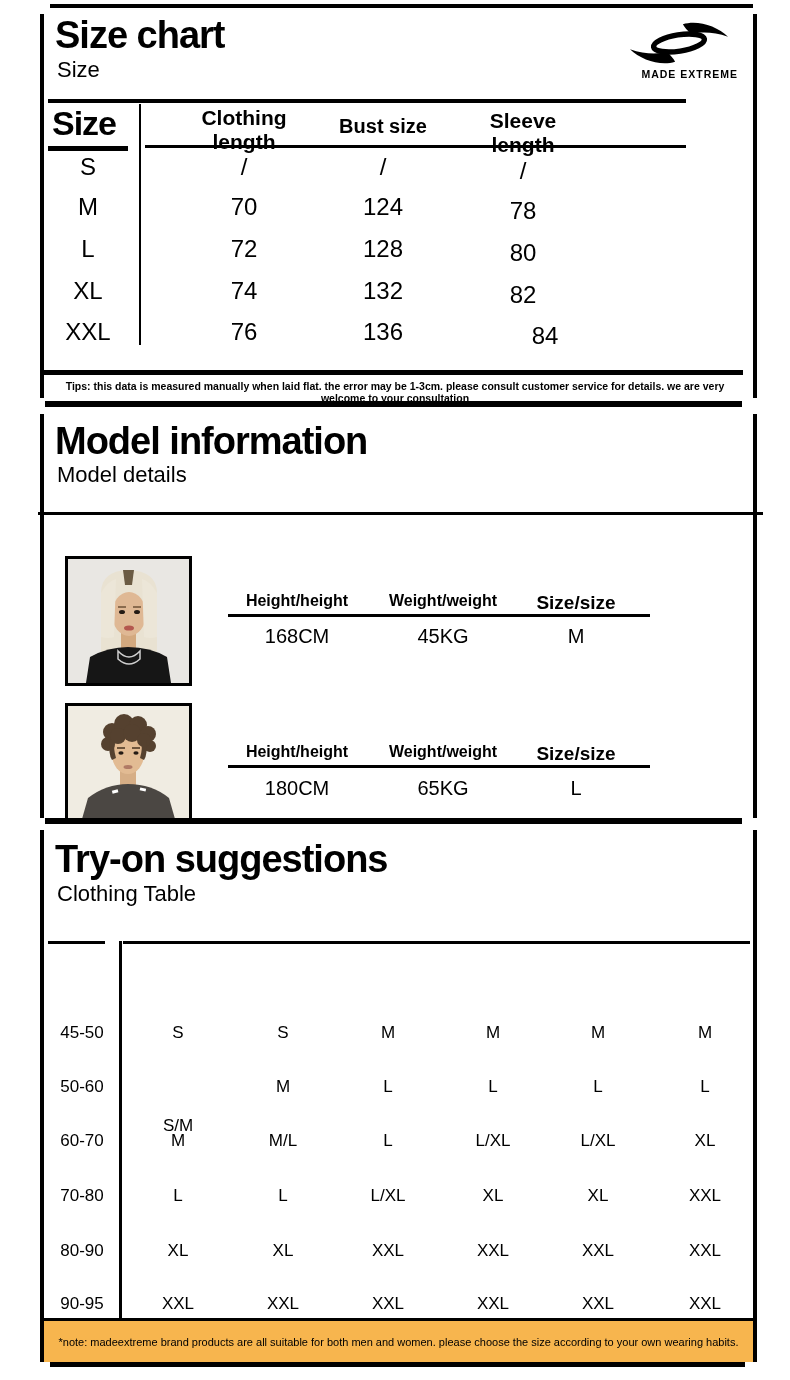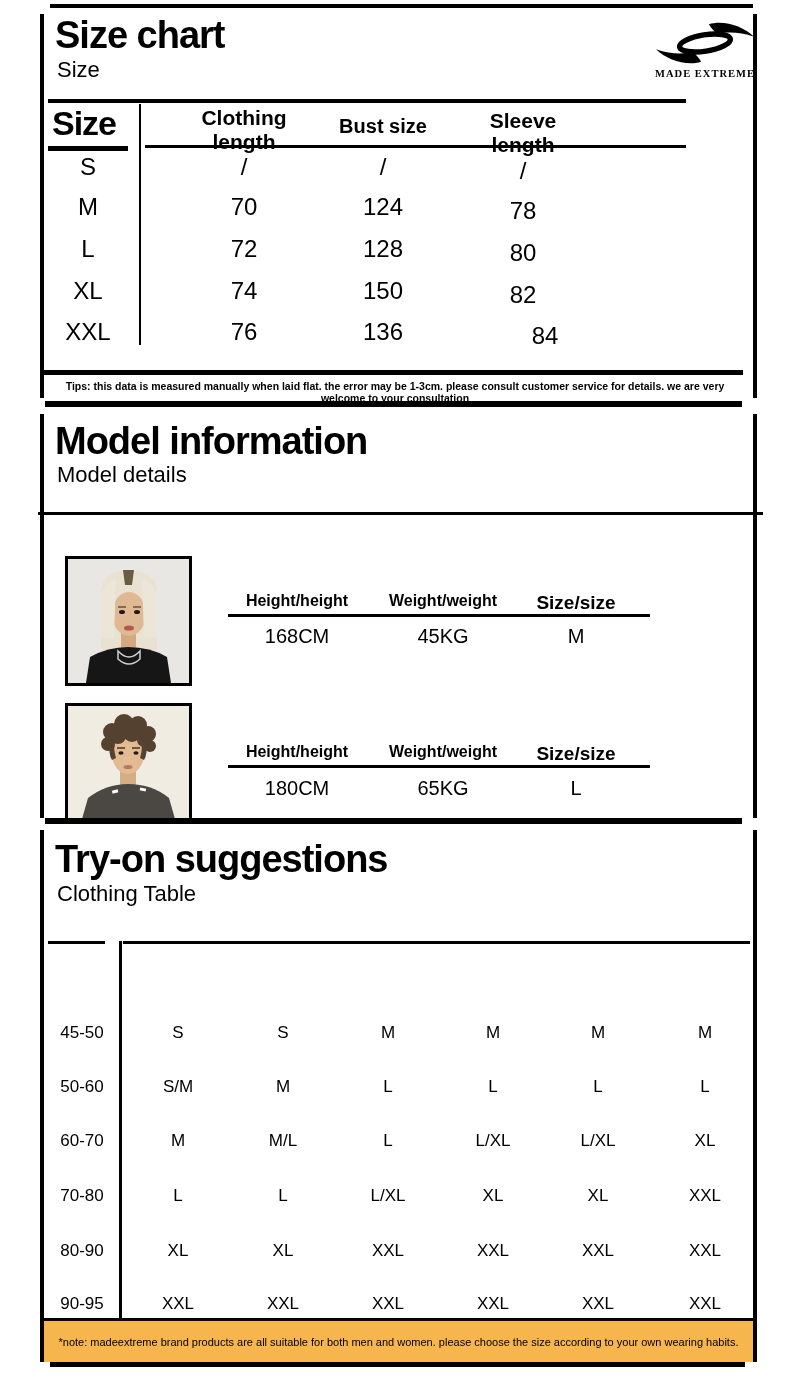--- a/index.html
+++ b/index.html
@@ -20,21 +20,21 @@
   .tips{position:absolute;left:48px;top:380px;width:694px;text-align:center;font-size:10.5px;font-weight:700;}
   
   .m-head{font-size:16px;font-weight:700;}
   .m-head.big{font-size:19px;}
   .m-val{font-size:20px;font-weight:400;}
   .photo{position:absolute;left:65px;width:121px;border:3px solid #000;background:#eee;}
   
   .f-txt{font-size:17px;font-weight:400;}
   .note-bar{position:absolute;left:44px;top:1318px;width:709px;height:41px;border-top:3px solid #000;display:flex;align-items:center;justify-content:center;}
   .note-bar span{font-size:11px;font-weight:400;text-align:center;}
-  .logo{position:absolute;left:646px;top:22px;width:118px;text-align:center;font-family:Liberation Serif, serif;}
+  .logo{position:absolute;left:620px;top:22px;width:118px;text-align:right;}
   .logo .brandtext{font-size:10.5px;font-weight:800;letter-spacing:1px;white-space:nowrap;}
 </style>
 </head>
 <body>
 
 <div class="page">
 
   <div class="hline" style="left:50px;top:4px;width:703px;height:4px;"></div>
   <div class="vline" style="left:40px;top:14px;width:4px;height:384px;"></div>
   <div class="vline" style="left:753px;top:14px;width:4px;height:384px;"></div>
@@ -77,21 +77,21 @@
   </div>
   <div class="row" style="top:235px;">
     <span class="cellspan st-size" style="left:88px;">L</span>
     <span class="cellspan st-val" style="left:244px;">72</span>
     <span class="cellspan st-val" style="left:383px;">128</span>
     <span class="cellspan st-val shift-down" style="left:523px;">80</span>
   </div>
   <div class="row" style="top:277px;">
     <span class="cellspan st-size" style="left:88px;">XL</span>
     <span class="cellspan st-val" style="left:244px;">74</span>
-    <span class="cellspan st-val" style="left:383px;">150</span>
+    <span class="cellspan st-val" style="left:383px;">132</span>
     <span class="cellspan st-val shift-down" style="left:523px;">82</span>
   </div>
   <div class="row" style="top:318px;">
     <span class="cellspan st-size" style="left:88px;">XXL</span>
     <span class="cellspan st-val" style="left:244px;">76</span>
     <span class="cellspan st-val" style="left:383px;">136</span>
     <span class="cellspan st-val shift-down" style="left:545px;">84</span>
   </div>
 
   <div class="hline" style="left:43px;top:370px;width:700px;height:5px;"></div>
@@ -194,21 +194,21 @@
     <span class="cellspan f-txt" style="left:82px;">45-50</span>
     <span class="cellspan f-txt" style="left:178px;">S</span>
     <span class="cellspan f-txt" style="left:283px;">S</span>
     <span class="cellspan f-txt" style="left:388px;">M</span>
     <span class="cellspan f-txt" style="left:493px;">M</span>
     <span class="cellspan f-txt" style="left:598px;">M</span>
     <span class="cellspan f-txt" style="left:705px;">M</span>
   </div>
   <div class="row" style="top:1077px;">
     <span class="cellspan f-txt" style="left:82px;">50-60</span>
-    <span class="cellspan f-txt" style="left:178px;">S/M</span>
+    <span class="cellspan f-txt" style="left:178px;margin-top:39px;">S/M</span>
     <span class="cellspan f-txt" style="left:283px;">M</span>
     <span class="cellspan f-txt" style="left:388px;">L</span>
     <span class="cellspan f-txt" style="left:493px;">L</span>
     <span class="cellspan f-txt" style="left:598px;">L</span>
     <span class="cellspan f-txt" style="left:705px;">L</span>
   </div>
   <div class="row" style="top:1131px;">
     <span class="cellspan f-txt" style="left:82px;">60-70</span>
     <span class="cellspan f-txt" style="left:178px;">M</span>
     <span class="cellspan f-txt" style="left:283px;">M/L</span>

